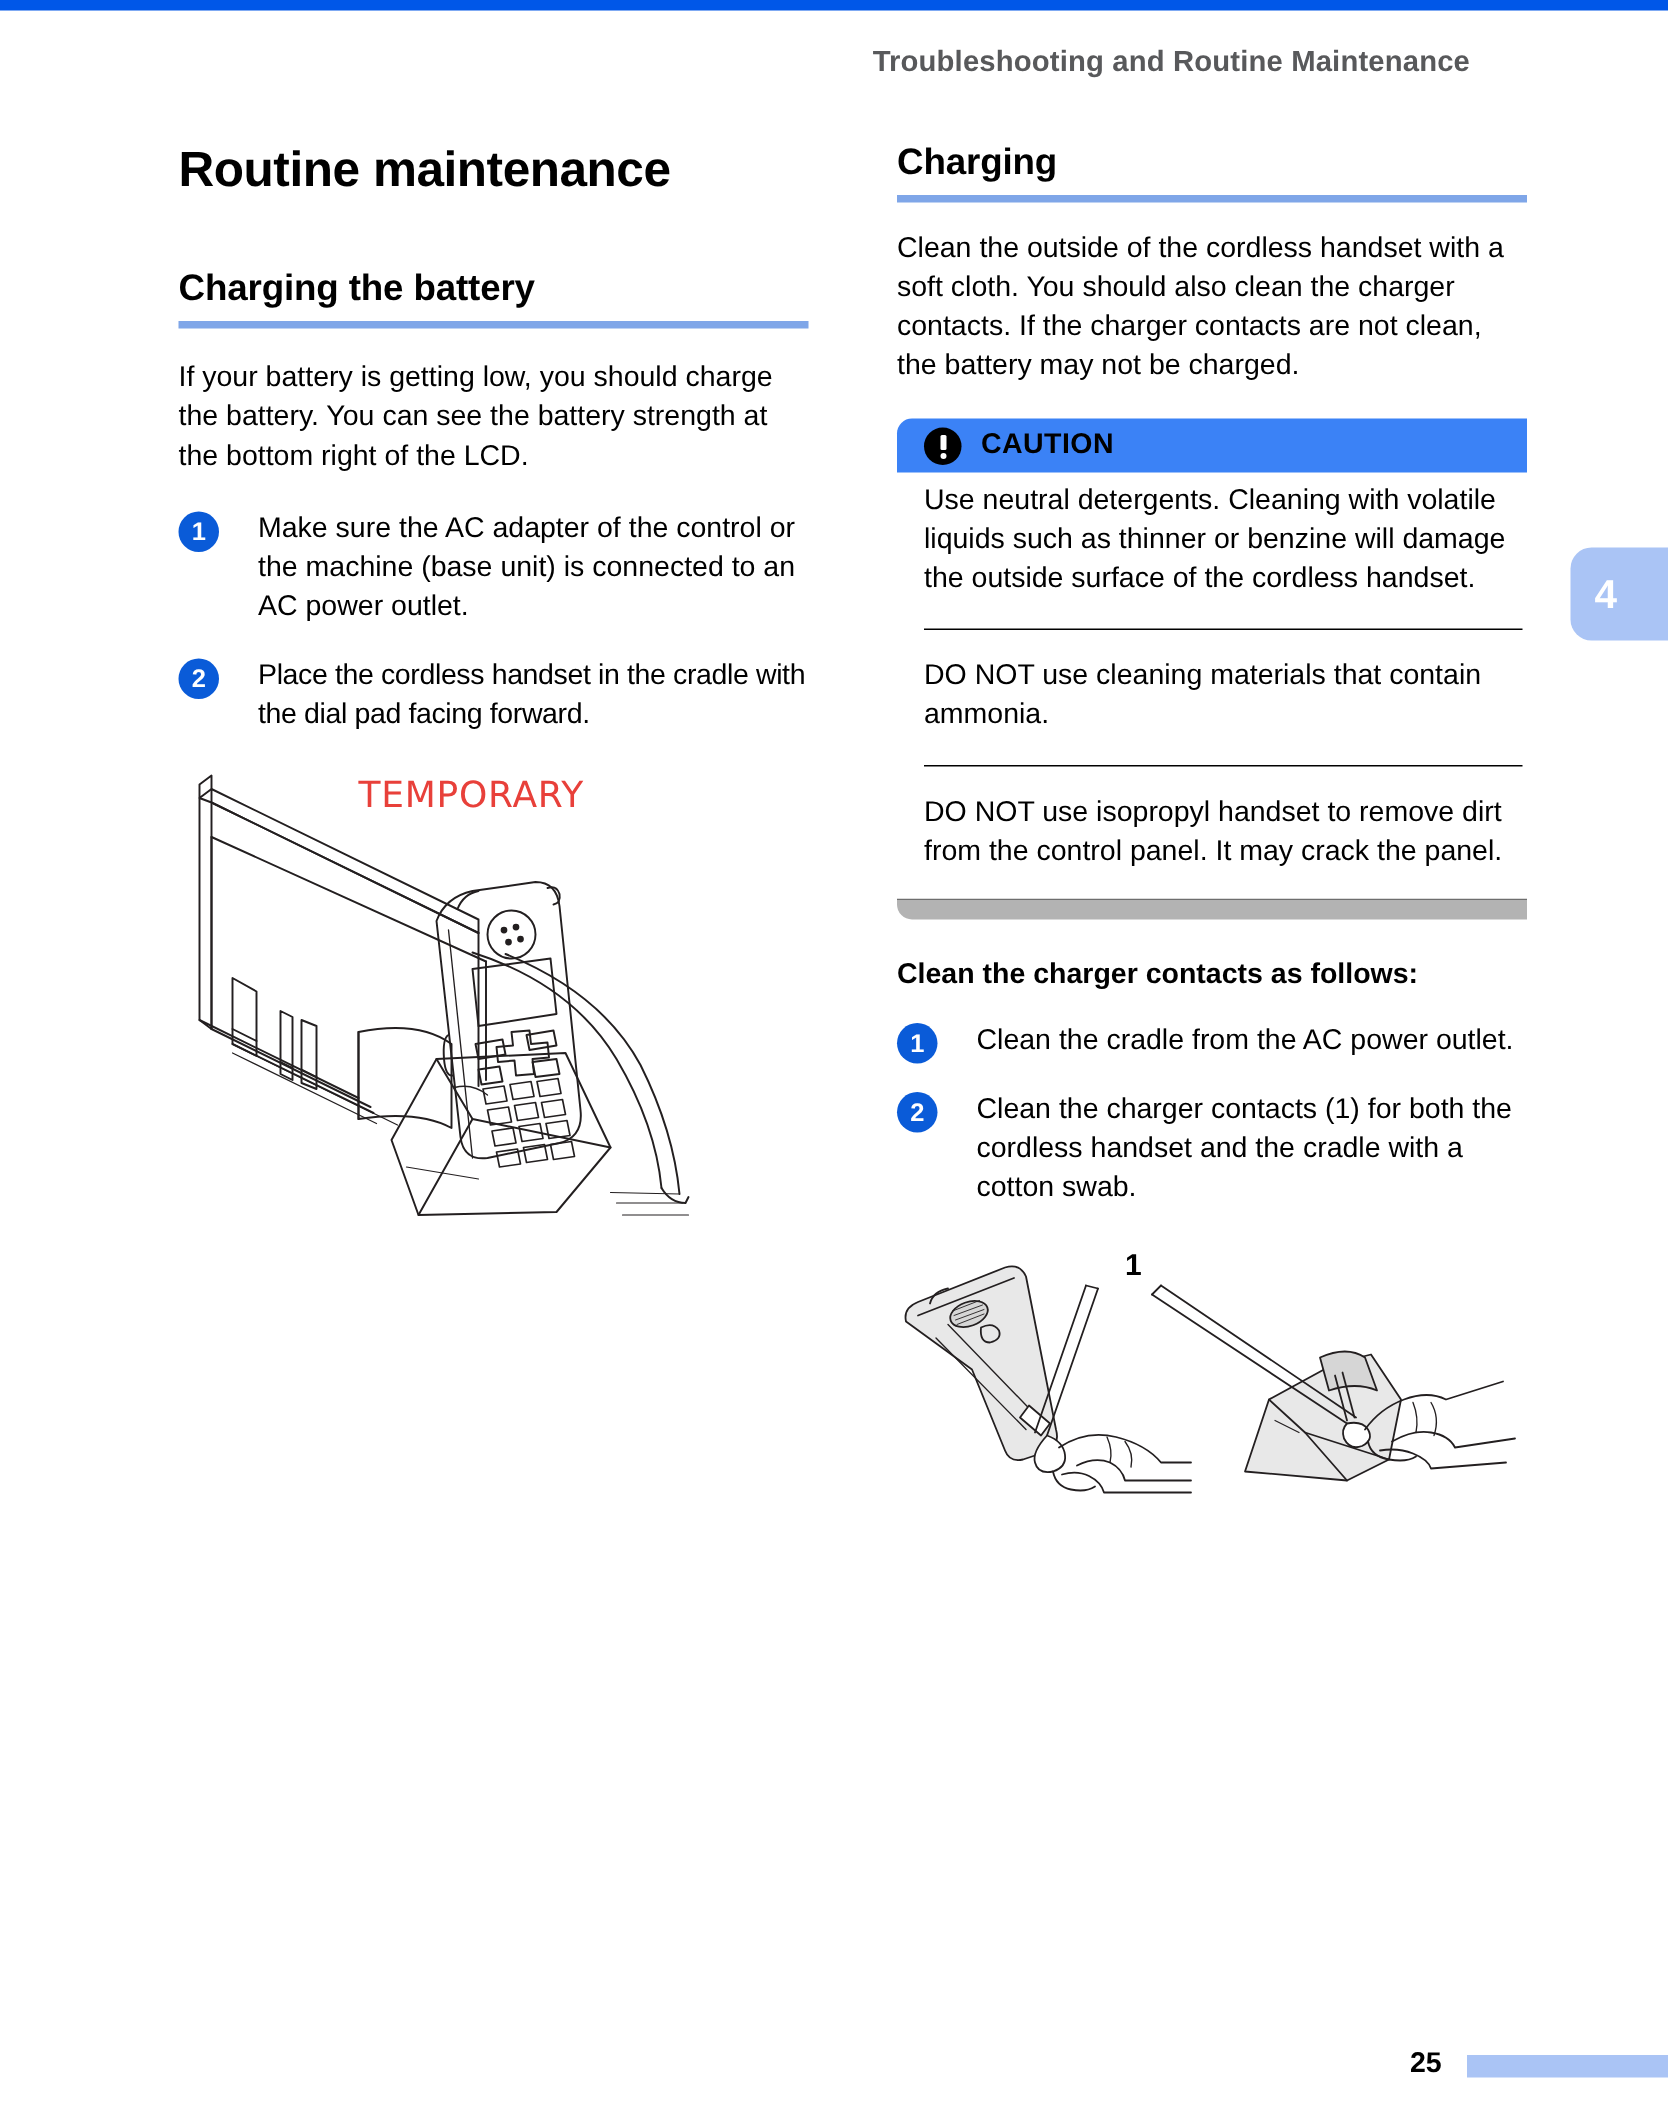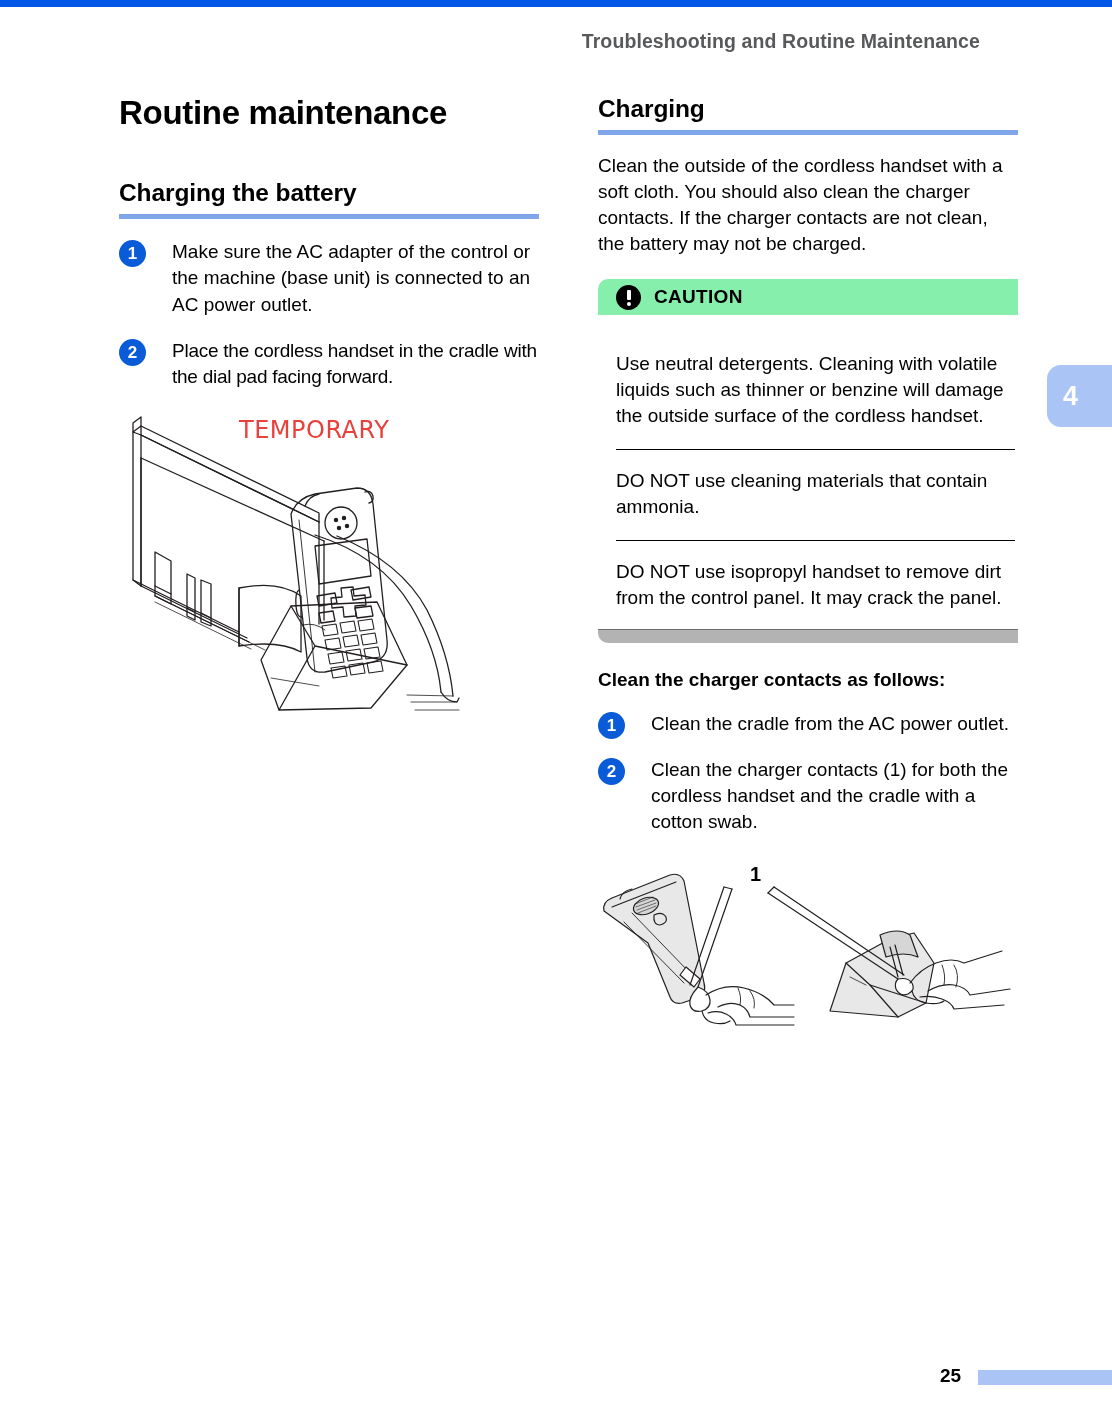--- a/index.html
+++ b/index.html
@@ -126,21 +126,21 @@
     color: #000;
     display: block;
   }
   .step.tight .txt { letter-spacing: -0.25px; }
 
   
   .caution {
     margin: 14px 0 26px 0;
   }
   .caution-header {
-    background: #86efac;
+    background: #3b82f6;
     border-radius: 10px 0 0 0;
     height: 36px;
     display: flex;
     align-items: center;
     padding-left: 18px;
     box-sizing: border-box;
   }
   .caution-icon {
     width: 25px;
     height: 25px;
@@ -170,21 +170,21 @@
     border-radius: 50%;
   }
   .caution-label {
     margin-left: 13px;
     font-size: 19px;
     font-weight: bold;
     color: #000;
     letter-spacing: 0.3px;
   }
   .caution-body {
-    padding: 36px 3px 0 18px;
+    padding: 6px 3px 0 18px;
   }
   .caution-body p {
     margin: 0;
     font-size: 19px;
     line-height: 1.37;
     color: #000;
   }
   .caution-sep {
     height: 1px;
     background: #000;
@@ -262,20 +262,21 @@
   <span>4</span>
 </div>
 
 <div class="col col-left">
 
   <h1 class="title">Routine maintenance</h1>
 
   <h2 class="section">Charging the battery</h2>
   <div class="rule-blue"></div>
 
+  <p class="body">If your battery is getting low, you should charge the battery. You can see the battery strength at the bottom right of the LCD.</p>
 
   <div class="step">
     <span class="num">1</span>
     <span class="txt">Make sure the AC adapter of the control or the machine (base unit) is connected to an AC power outlet.</span>
   </div>
 
   <div class="step tight">
     <span class="num">2</span>
     <span class="txt">Place the cordless handset in the cradle with the dial pad facing forward.</span>
   </div>

